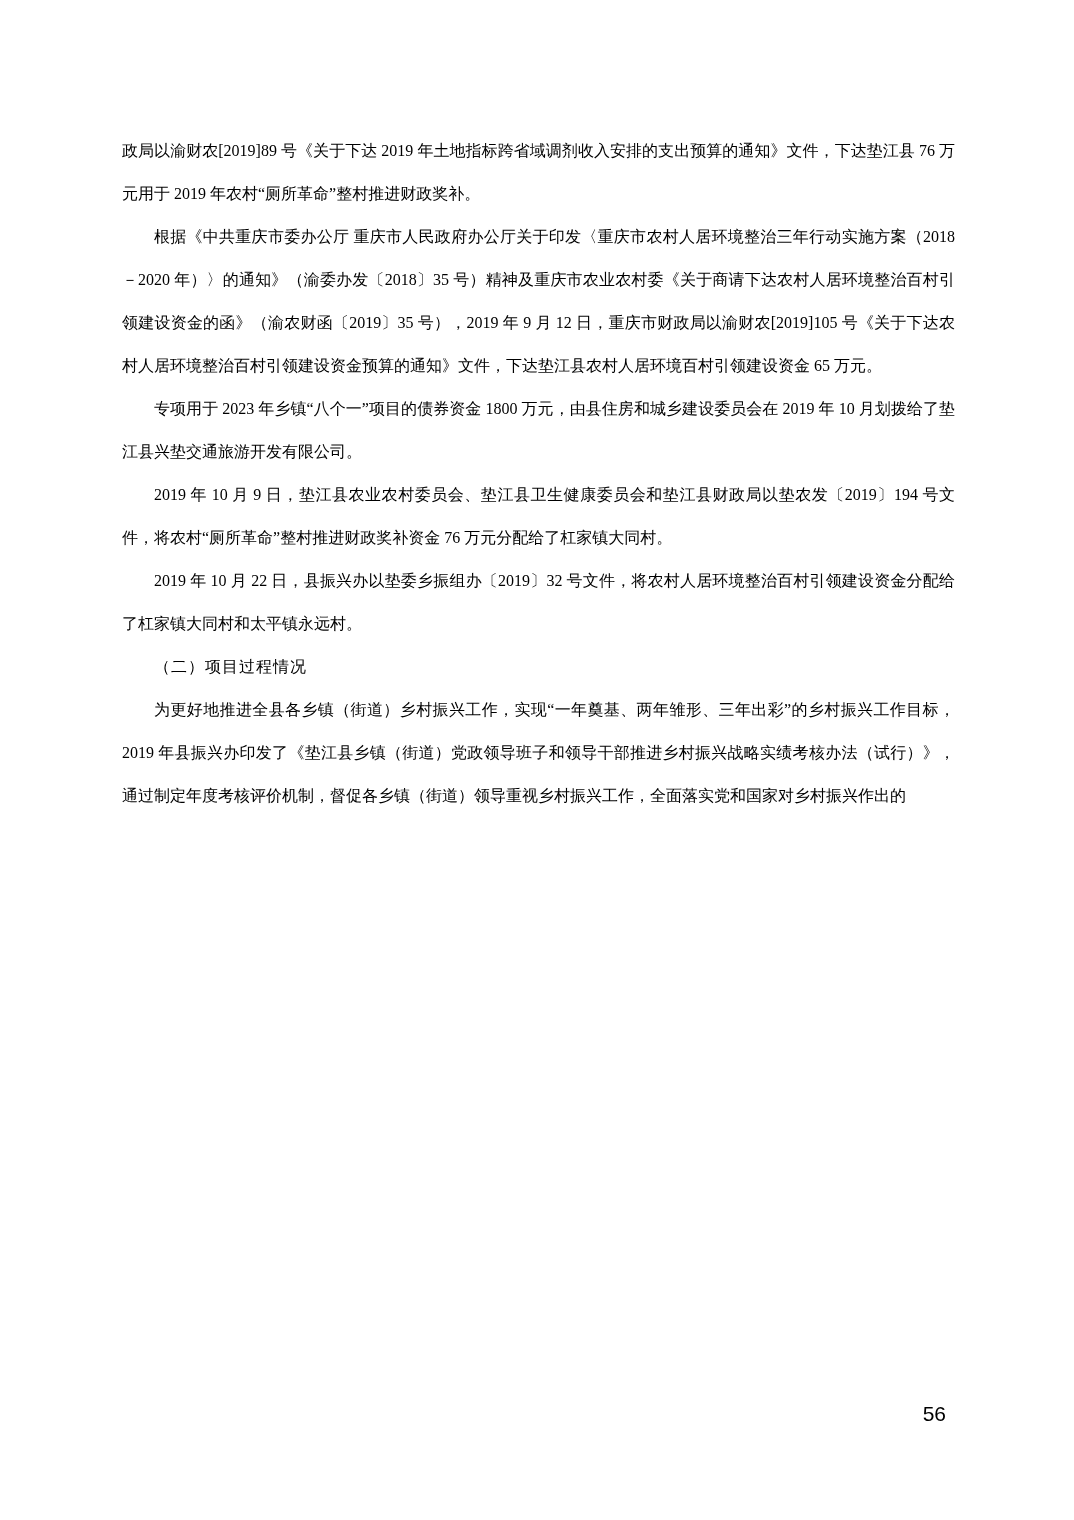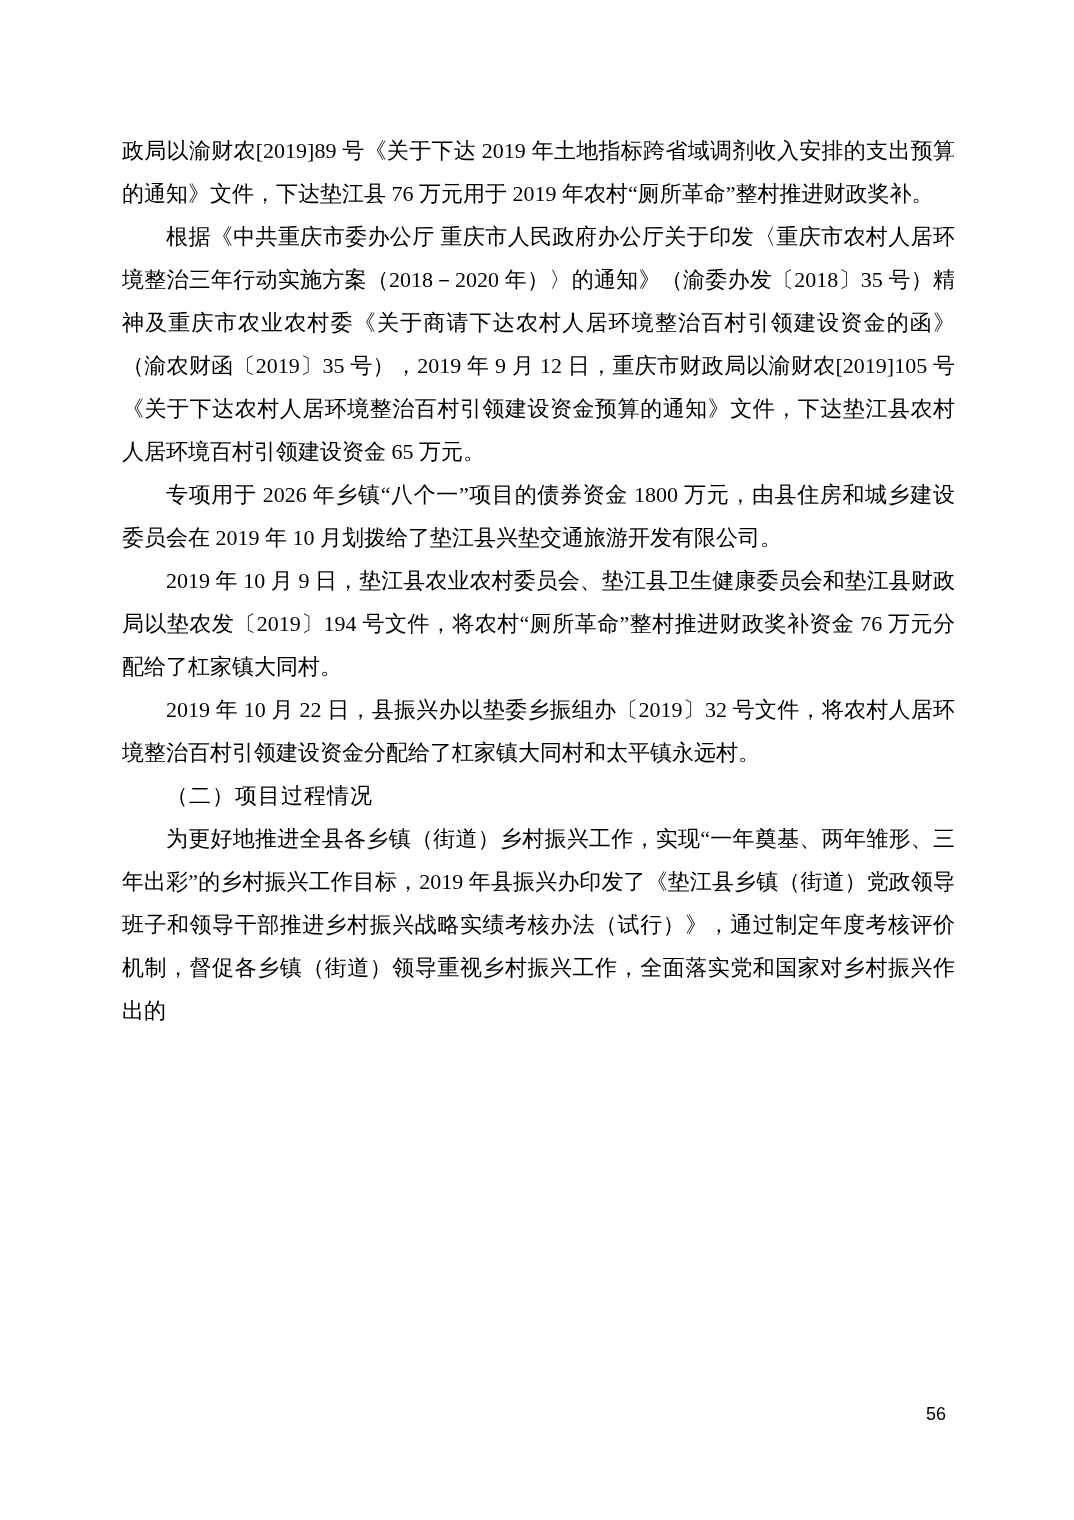--- a/index.html
+++ b/index.html
@@ -13,21 +13,21 @@
     height: 1520px;
     background: #ffffff;
     overflow: hidden;
   }
   .content {
     position: absolute;
     left: 122px;
     top: 129px;
     width: 833px;
     font-family: "Liberation Serif", "DejaVu Serif", serif;
-    font-size: 22px;
+    font-size: 16px;
     line-height: 43px;
     color: #000000;
     text-align: justify;
   }
   .content p {
     margin: 0;
     padding: 0;
     text-indent: 2em;
   }
   .content p.no-indent {
@@ -36,33 +36,33 @@
   .content p.heading {
     font-family: "Liberation Sans", "DejaVu Sans", sans-serif;
     font-weight: normal;
     letter-spacing: 1px;
   }
   .page-number {
     position: absolute;
     top: 1403px;
     right: 128px;
     font-family: "Liberation Sans", "DejaVu Sans", sans-serif;
-    font-size: 18px;
+    font-size: 21px;
     line-height: 22px;
     color: #000000;
     margin-left: 23px;
   }
 </style>
 </head>
 <body>
 
 <div class="page">
   <main class="content">
     <p class="no-indent">政局以渝财农[2019]89 号《关于下达 2019 年土地指标跨省域调剂收入安排的支出预算的通知》文件，下达垫江县 76 万元用于 2019 年农村“厕所革命”整村推进财政奖补。</p>
     <p>根据《中共重庆市委办公厅 重庆市人民政府办公厅关于印发〈重庆市农村人居环境整治三年行动实施方案（2018－2020 年）〉的通知》（渝委办发〔2018〕35 号）精神及重庆市农业农村委《关于商请下达农村人居环境整治百村引领建设资金的函》（渝农财函〔2019〕35 号），2019 年 9 月 12 日，重庆市财政局以渝财农[2019]105 号《关于下达农村人居环境整治百村引领建设资金预算的通知》文件，下达垫江县农村人居环境百村引领建设资金 65 万元。</p>
-    <p>专项用于 2026 年乡镇“八个一”项目的债券资金 1800 万元，由县住房和城乡建设委员会在 2019 年 10 月划拨给了垫江县兴垫交通旅游开发有限公司。</p>
+    <p>专项用于 2023 年乡镇“八个一”项目的债券资金 1800 万元，由县住房和城乡建设委员会在 2019 年 10 月划拨给了垫江县兴垫交通旅游开发有限公司。</p>
     <p>2019 年 10 月 9 日，垫江县农业农村委员会、垫江县卫生健康委员会和垫江县财政局以垫农发〔2019〕194 号文件，将农村“厕所革命”整村推进财政奖补资金 76 万元分配给了杠家镇大同村。</p>
     <p>2019 年 10 月 22 日，县振兴办以垫委乡振组办〔2019〕32 号文件，将农村人居环境整治百村引领建设资金分配给了杠家镇大同村和太平镇永远村。</p>
     <p class="heading">（二）项目过程情况</p>
     <p>为更好地推进全县各乡镇（街道）乡村振兴工作，实现“一年奠基、两年雏形、三年出彩”的乡村振兴工作目标，2019 年县振兴办印发了《垫江县乡镇（街道）党政领导班子和领导干部推进乡村振兴战略实绩考核办法（试行）》，通过制定年度考核评价机制，督促各乡镇（街道）领导重视乡村振兴工作，全面落实党和国家对乡村振兴作出的</p>
   </main>
   <div class="page-number">56</div>
 </div>
 
 </body></html>

